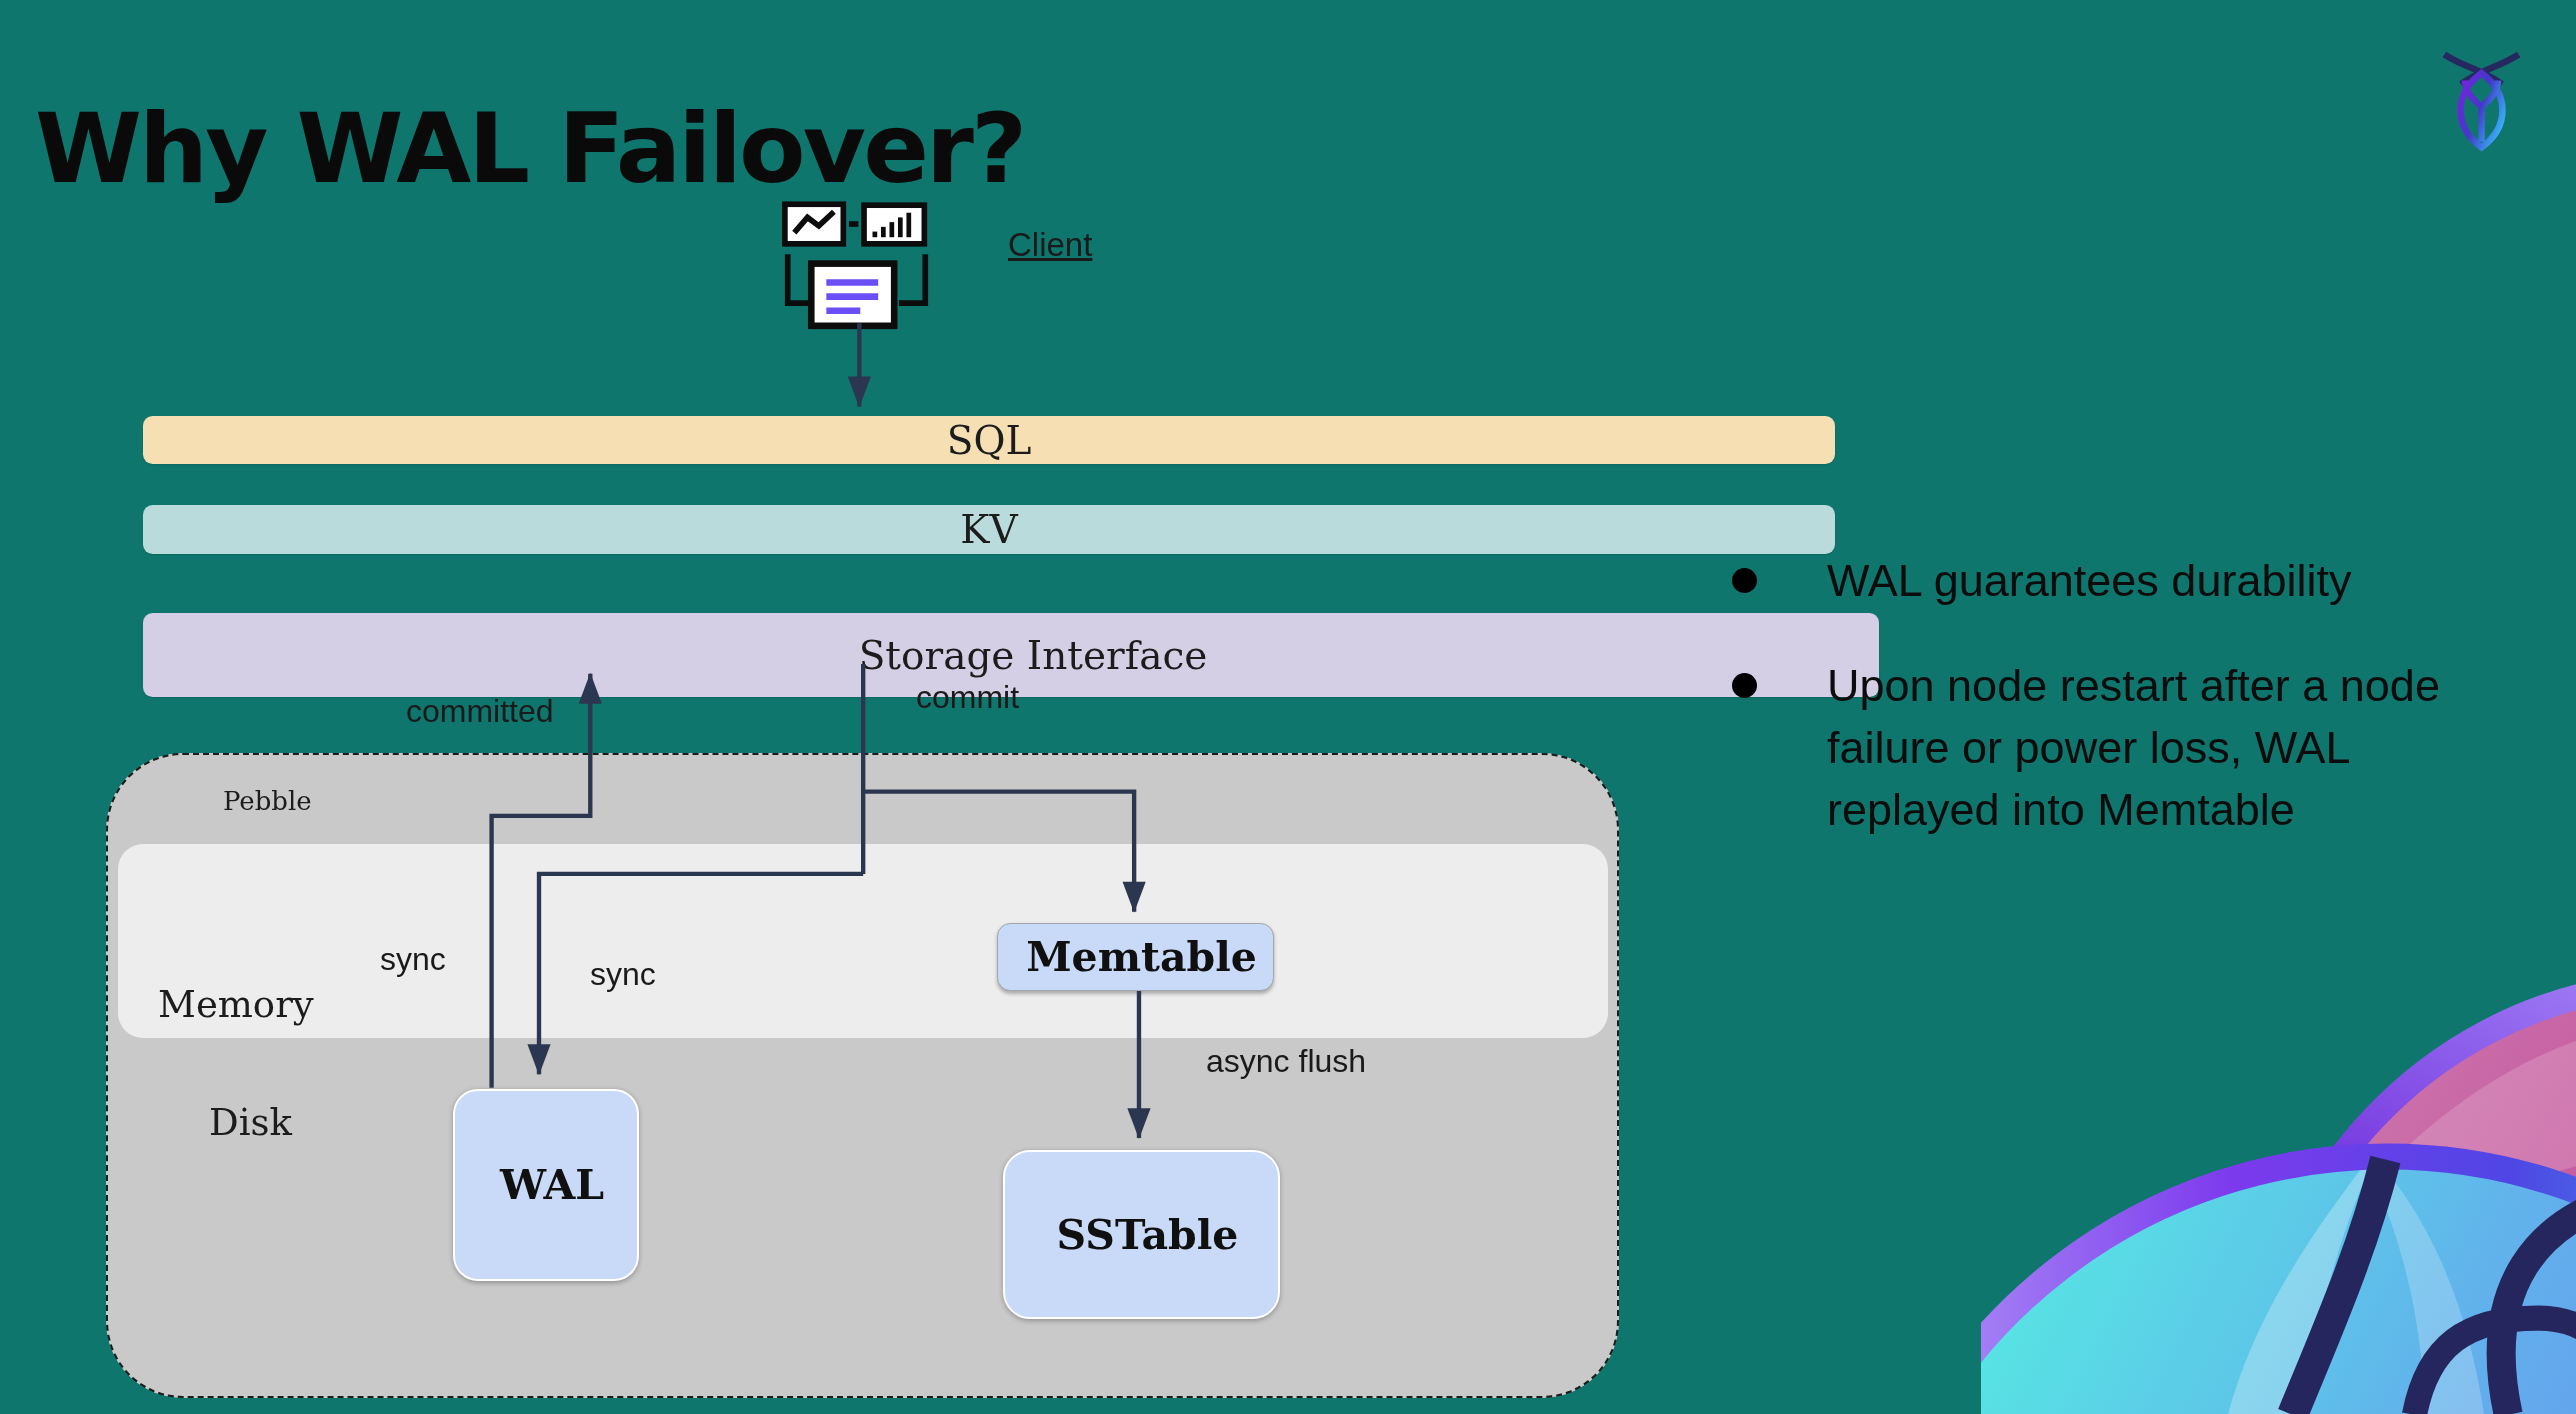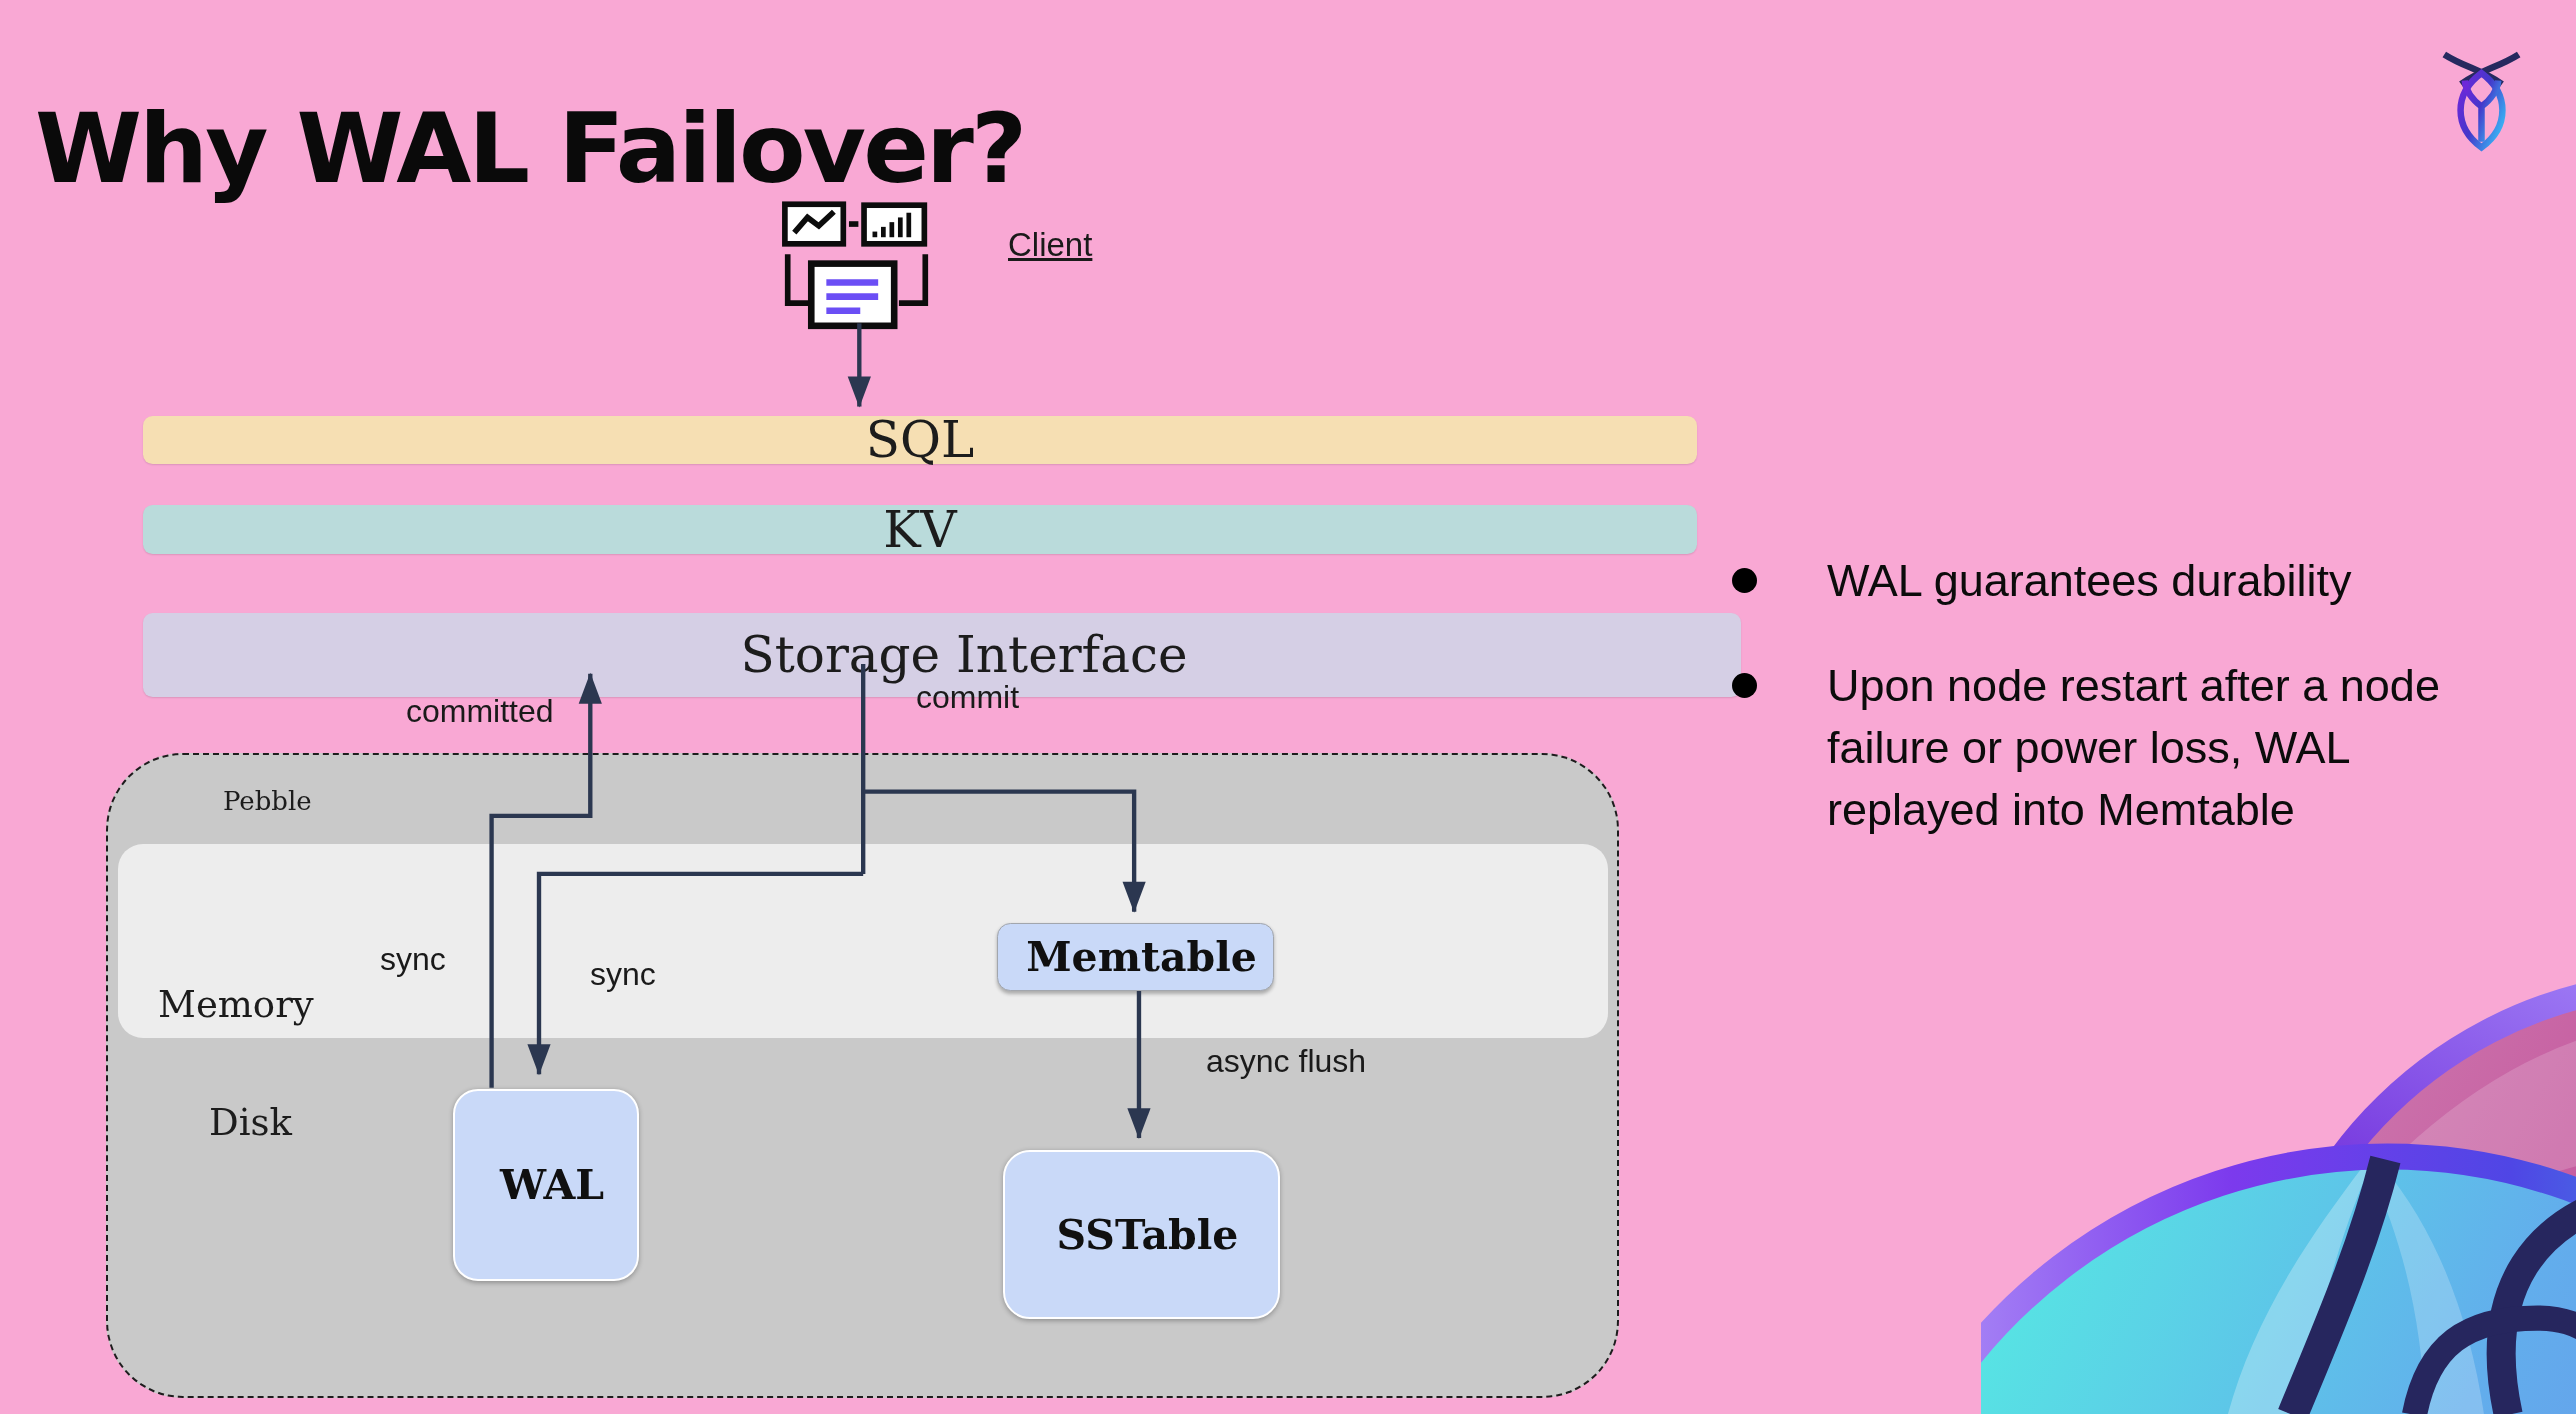--- a/index.html
+++ b/index.html
@@ -1,26 +1,26 @@
 <!DOCTYPE html>
 <html><head>
 <meta charset="utf-8">
 <style>
   html,body{margin:0;padding:0;background:#fff;}
-  .slide{position:relative;width:2576px;height:1415px;background:#f9a8d4;overflow:hidden;
+  .slide{position:relative;width:2576px;height:1415px;background:#0f766e;overflow:hidden;
          font-family:"Liberation Sans",sans-serif;color:#111;}
 
   
   .title{position:absolute;left:35px;top:27px;font-family:"DejaVu Sans",sans-serif;
          font-weight:700;font-size:97px;letter-spacing:-2.9px;color:#0a0a0a;}
 
   
-  .layer{position:absolute;left:143px;width:1554px;border-radius:9.7px;display:flex;
+  .layer{position:absolute;left:143px;width:1692px;border-radius:9.7px;display:flex;
          align-items:center;justify-content:center;font-family:"DejaVu Serif",serif;
-         font-size:50px;color:#1c1c1c;box-shadow:0 1px 1.9px rgba(0,0,0,.12);}
+         font-size:39px;color:#1c1c1c;box-shadow:0 1px 1.9px rgba(0,0,0,.12);}
   .layer.sql{top:416px;height:48px;background:#F6DFB3;}
   .layer.kv{top:505px;height:49px;background:#BADBDB;}
   .layer.storage{top:613px;height:84px;background:#D5CFE5;padding-left:44px;}
 
   
   .pebble{position:absolute;left:106px;top:753px;width:1513px;height:645px;background:#C9C9C9;
           border:2.9px dashed #1c1c1c;border-radius:77px;box-sizing:border-box;}
   .memory-band{position:absolute;left:118px;top:844px;width:1490px;height:194px;
                background:#EDEDED;border-radius:25px;}
   .zone-label{position:absolute;font-family:"DejaVu Serif",serif;font-size:37px;color:#1c1c1c;}

